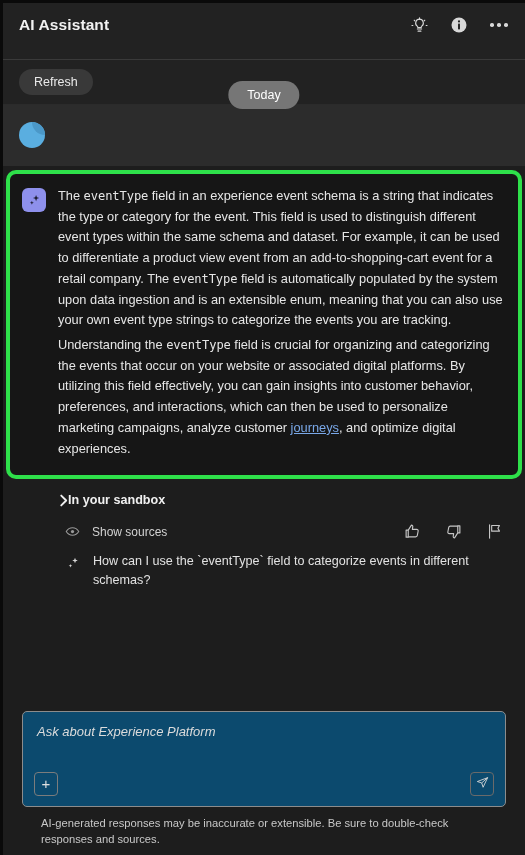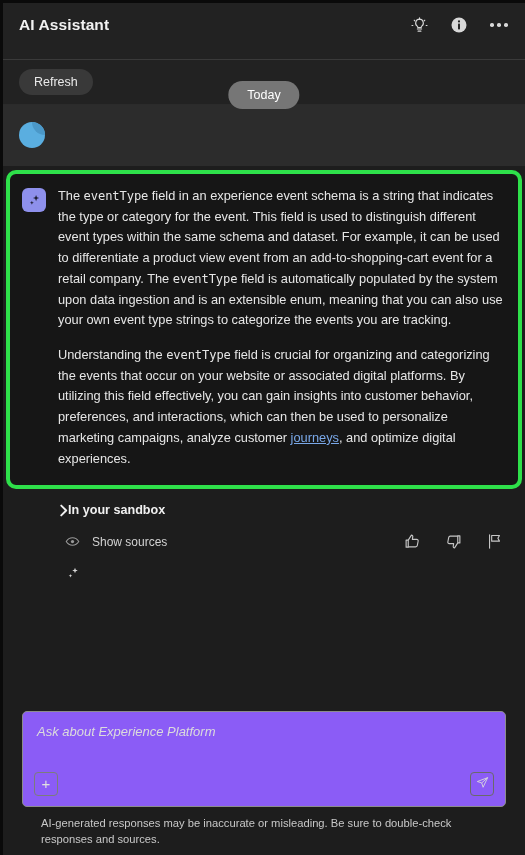--- a/index.html
+++ b/index.html
@@ -86,21 +86,21 @@
     background: #161616;
     padding: 12px 14px 16px 12px;
     display: flex; align-items: flex-start; gap: 12px;
   }
   .ai-icon {
     width: 24px; height: 24px; border-radius: 6px;
     background: #8e90ec; flex: 0 0 auto; margin-top: 2px;
     display: flex; align-items: center; justify-content: center;
   }
   .ai-body { font-size: 12.8px; color: #e6e6e6; line-height: 1.62; }
-  .ai-body p + p { margin-top: 14px; }
+  .ai-body p + p { margin-top: 4px; }
   code.mono {
     font-family: "DejaVu Sans Mono", "Liberation Mono", monospace;
     font-size: 12.1px; color: #e6e6e6; letter-spacing: -.1px;
   }
   a.lnk { color: #7aa8e8; text-decoration: underline; }
 
   
   .sandbox {
     display: flex; align-items: center; 
     padding: 14px 0 0 56px;
@@ -126,21 +126,21 @@
     display: flex; align-items: flex-start; gap: 12px;
     padding: 12px 26px 0 62px; cursor: pointer;
   }
   .sugg-icon { flex: 0 0 auto; margin-top: 3px; color: #d8d8d8; display: flex; }
   .sugg-text { font-size: 12.6px; color: #e2e2e2; line-height: 1.5; }
 
   
   .composer-area { flex: 0 0 auto; padding: 0 19px 8px 19px; background: #1d1d1d; }
   .composer {
     border: 1px solid #8c8c8c; border-radius: 5px;
-    background: #8b5cf6; height: 96px;
+    background: #0c4a6e; height: 96px;
     position: relative; padding: 12px 14px;
   }
   .ph {
     font-size: 13px; font-style: italic; color: #dcdcdc;
     font-family: inherit;
   }
   .plus-btn {
     position: absolute; left: 11px; bottom: 10px;
     width: 24px; height: 24px; border-radius: 4px;
     border: 1px solid #7c7c7c; background: transparent;
@@ -259,34 +259,35 @@
     </div>
 
 
     <div class="sugg">
       <span class="sugg-icon">
         <svg width="16" height="16" viewBox="0 0 24 24" fill="currentColor">
           <path d="M15 4l1.15 3.1L19.2 8.2l-3.05 1.1L15 12.4l-1.15-3.1L10.8 8.2l3.05-1.1z"></path>
           <path d="M8.2 13.4l.72 1.95 1.95.72-1.95.72-.72 1.95-.72-1.95-1.95-.72 1.95-.72z"></path>
         </svg>
       </span>
+      <span class="sugg-text">How can I use the `eventType` field to categorize events in different schemas?</span>
     </div>
 
 
   </div>
 
   <div class="composer-area">
     <div class="composer">
       <div class="ph">Ask about Experience Platform</div>
       <button class="plus-btn">+</button>
       <button class="send-btn">
         <span>
           <svg width="13" height="13" viewBox="0 0 24 24" fill="none" stroke="currentColor" stroke-width="1.6" stroke-linejoin="round">
             <path d="M21.5 3L2.5 10.2l8 2.6 2.6 8z"></path>
             <path d="M10.5 12.8L21.5 3"></path>
           </svg>
         </span>
       </button>
     </div>
-    <div class="disclaimer">AI-generated responses may be inaccurate or misleading. Be sure to double-check responses and sources.</div>
+    <div class="disclaimer">AI-generated responses may be inaccurate or extensible. Be sure to double-check responses and sources.</div>
   </div>
 
 </div>
 
 </body></html>

